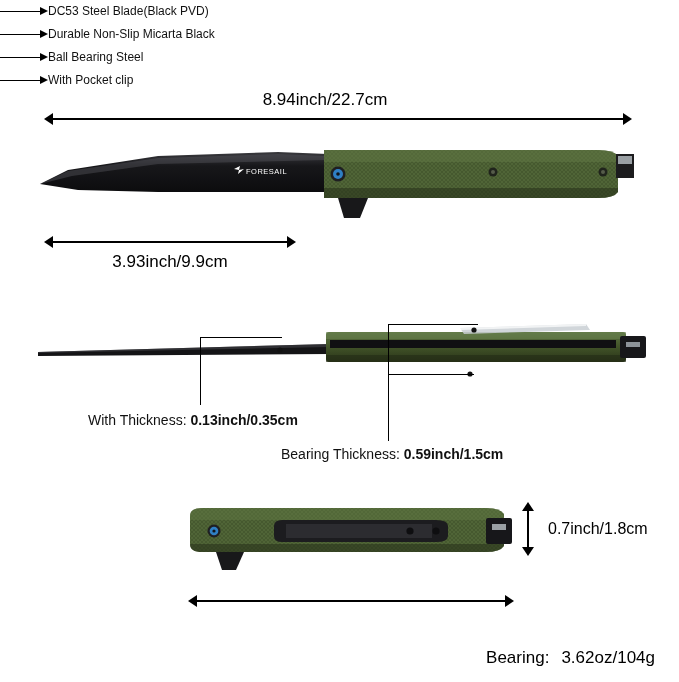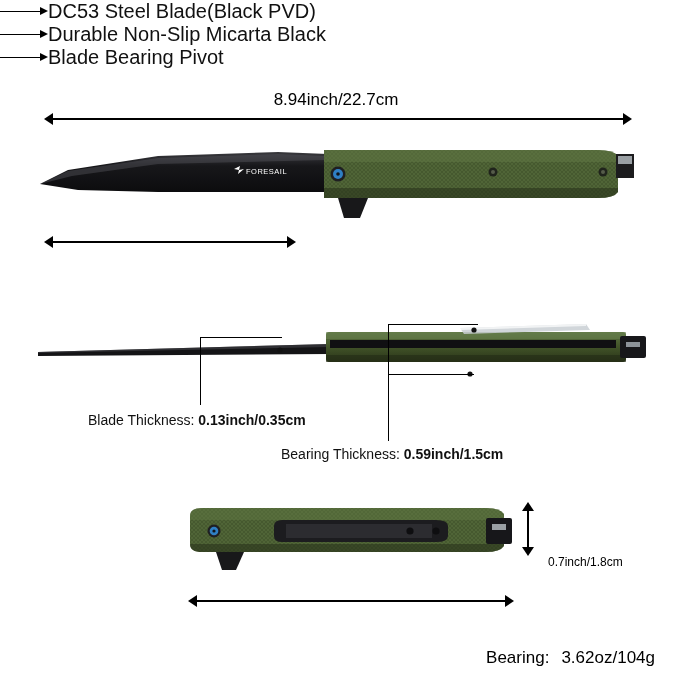--- a/index.html
+++ b/index.html
@@ -53,21 +53,21 @@
   .feature-arrow .head {
     position: absolute;
     right: 0;
     top: 1px;
     width: 0; height: 0;
     border-top: 4.5px solid transparent;
     border-bottom: 4.5px solid transparent;
     border-left: 8px solid #000;
   }
   .feature-text {
-    font-size: 20px;
+    font-size: 12px;
     line-height: 18px;
     color: #111;
     white-space: nowrap;
   }
 
   
   .dim-h {
     position: absolute;
     height: 12px;
   }
@@ -88,21 +88,21 @@
   .dim-h .cap-l { left: 0; border-right: 9px solid #000; }
   .dim-h .cap-r { right: 0; border-left: 9px solid #000; }
 
   .dim-label {
     position: absolute;
     font-size: 17px;
     color: #000;
     white-space: nowrap;
     text-align: center;
   }
-  .dim-label.small { font-size: 12px; margin-top: 35px; }
+  .dim-label.small { font-size: 16px; }
 
   
   .dim-v {
     position: absolute;
     width: 12px;
   }
   .dim-v .line {
     position: absolute;
     top: 7px; bottom: 7px;
     left: 5px;
@@ -166,27 +166,34 @@
           <div class="head"></div>
       </div>
       <div class="feature-text">Durable Non-Slip Micarta Black</div>
     </div>
 
     <div class="feature-row">
       <div class="feature-arrow">
         <div class="shaft"></div>
           <div class="head"></div>
       </div>
-      <div class="feature-text">Blade Bearing Pivot</div>
+      <div class="feature-text">Ball Bearing Steel</div>
     </div>
 
-
-  </div>
-
-  <div class="dim-label" style="left:11px; top:90px; width:650px;">8.94inch/22.7cm</div>
+    <div class="feature-row">
+      <div class="feature-arrow">
+        <div class="shaft"></div>
+          <div class="head"></div>
+      </div>
+      <div class="feature-text">With Pocket clip</div>
+    </div>
+
+  </div>
+
+  <div class="dim-label" style="left:0px; top:90px; width:650px;">8.94inch/22.7cm</div>
   <div class="dim-h" style="left:44px; top:113px; width:588px;">
     <div class="cap-l"></div>
       <div class="line"></div>
       <div class="cap-r"></div>
   </div>
 
   <svg class="knife" style="left:38px; top:138px;" width="600" height="92" viewBox="0 0 600 92">
     <defs>
       <linearGradient id="bladeGrad" x1="0" y1="0" x2="0" y2="1">
         <stop offset="0%" stop-color="#3a3a3e"></stop>
@@ -229,20 +236,21 @@
     <circle cx="565" cy="34" r="2" fill="#555c4a"></circle>
 
     <path d="M300,60 L330,60 L322,80 L306,80 Z" fill="#18181a"></path>
   </svg>
 
   <div class="dim-h" style="left:44px; top:236px; width:252px;">
     <div class="cap-l"></div>
       <div class="line"></div>
       <div class="cap-r"></div>
   </div>
+  <div class="dim-label" style="left:44px; top:252px; width:252px;">3.93inch/9.9cm</div>
 
   <svg class="knife" style="left:30px; top:310px;" width="620" height="80" viewBox="0 0 620 80">
     <defs>
       <linearGradient id="slabGrad" x1="0" y1="0" x2="0" y2="1">
         <stop offset="0%" stop-color="#5c7342"></stop>
         <stop offset="50%" stop-color="#415328"></stop>
         <stop offset="100%" stop-color="#2a3419"></stop>
       </linearGradient>
     </defs>
 
@@ -262,21 +270,21 @@
     <rect x="596" y="32" width="14" height="5" fill="#8d9399"></rect>
 
     <circle cx="250" cy="40" r="2.6" fill="#111"></circle>
     <circle cx="444" cy="20" r="2.6" fill="#111"></circle>
     <circle cx="440" cy="64" r="2.6" fill="#111"></circle>
   </svg>
 
   <div class="leader" style="left:200px; top:337px; width:82px; height:1.2px;"></div>
   <div class="leader" style="left:200px; top:337px; width:1.2px; height:68px;"></div>
   <div class="callout-text" style="left:88px; top:412px;">
-    <span>Blade Thickness:</span>
+    <span>With Thickness:</span>
     <b>0.13inch/0.35cm</b>
   </div>
 
   <div class="leader" style="left:388px; top:324px; width:90px; height:1.2px;"></div>
   <div class="leader" style="left:388px; top:374px; width:86px; height:1.2px;"></div>
   <div class="leader" style="left:388px; top:324px; width:1.2px; height:117px;"></div>
   <div class="callout-text" style="left:281px; top:446px;">
     <span>Bearing Thickness:</span>
     <b>0.59inch/1.5cm</b>
   </div>

